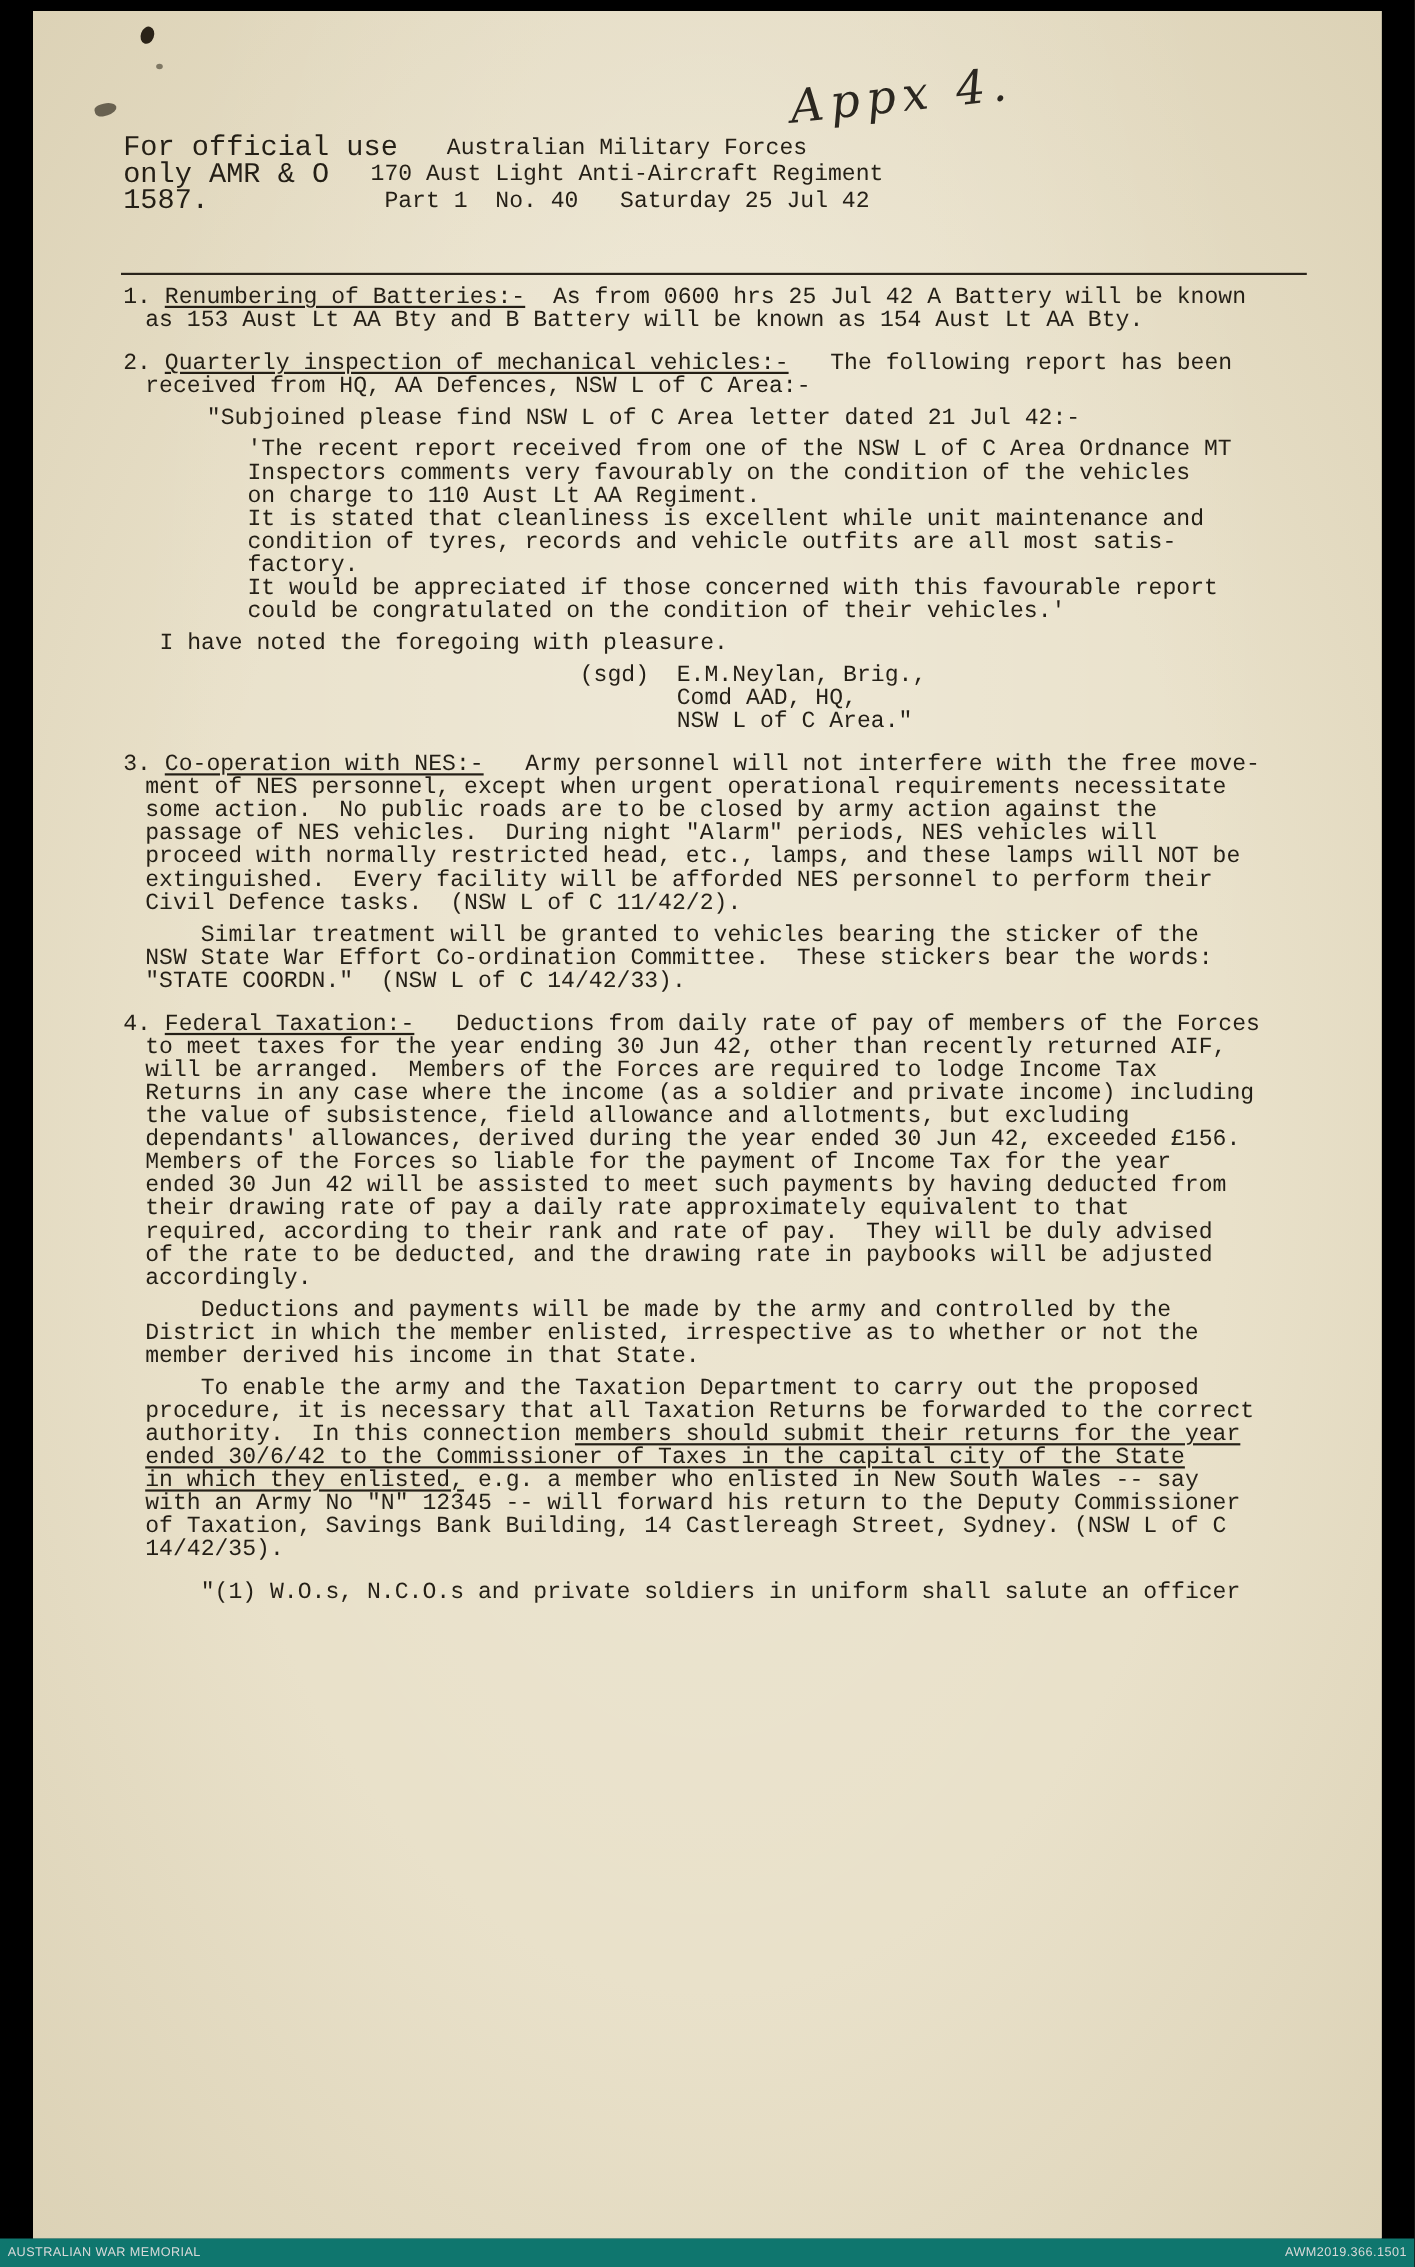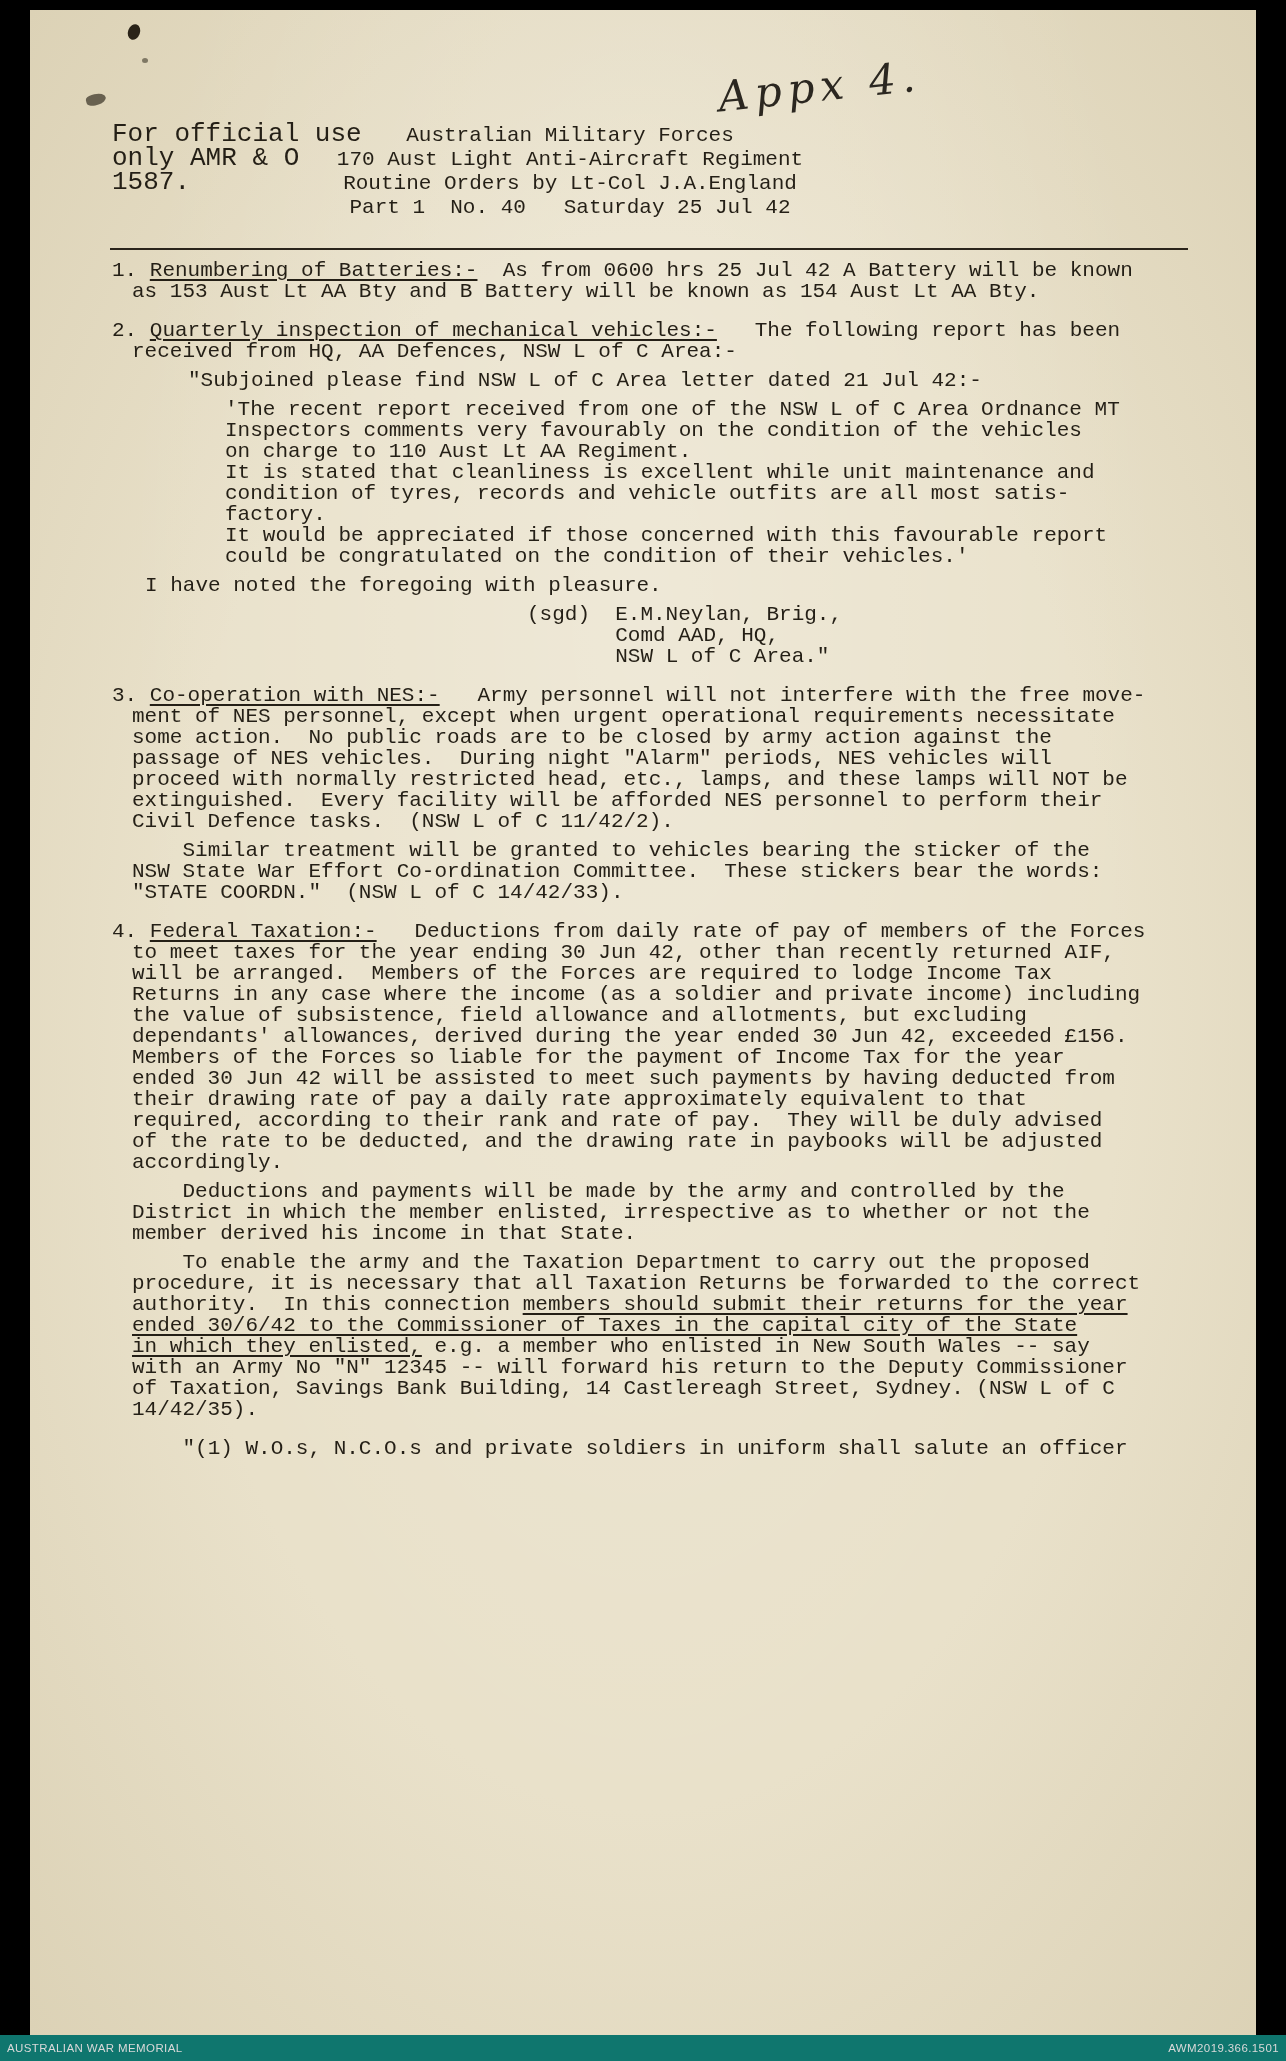--- a/index.html
+++ b/index.html
@@ -97,21 +97,20 @@
 
     <div class="handwritten">Appx 4.</div>
 
     <div class="official-note">For official use
 only AMR &amp; O
 1587.</div>
 
     <div class="letterhead">
       <div>Australian Military Forces</div>
       <div>170 Aust Light Anti-Aircraft Regiment</div>
-      <div>Routine Orders by Lt-Col J.A.England</div>
       <div>Part 1  No. 40   Saturday 25 Jul 42</div>
     </div>
 
     <div class="rule"></div>
 
     <div class="orders">
         <div class="order-item">
           <div class="block lead"><span>1. </span><span class="ul">Renumbering of Batteries:-</span><span>  As from 0600 hrs 25 Jul 42 A Battery will be known
 as 153 Aust Lt AA Bty and B Battery will be known as 154 Aust Lt AA Bty.</span></div>
         </div>

